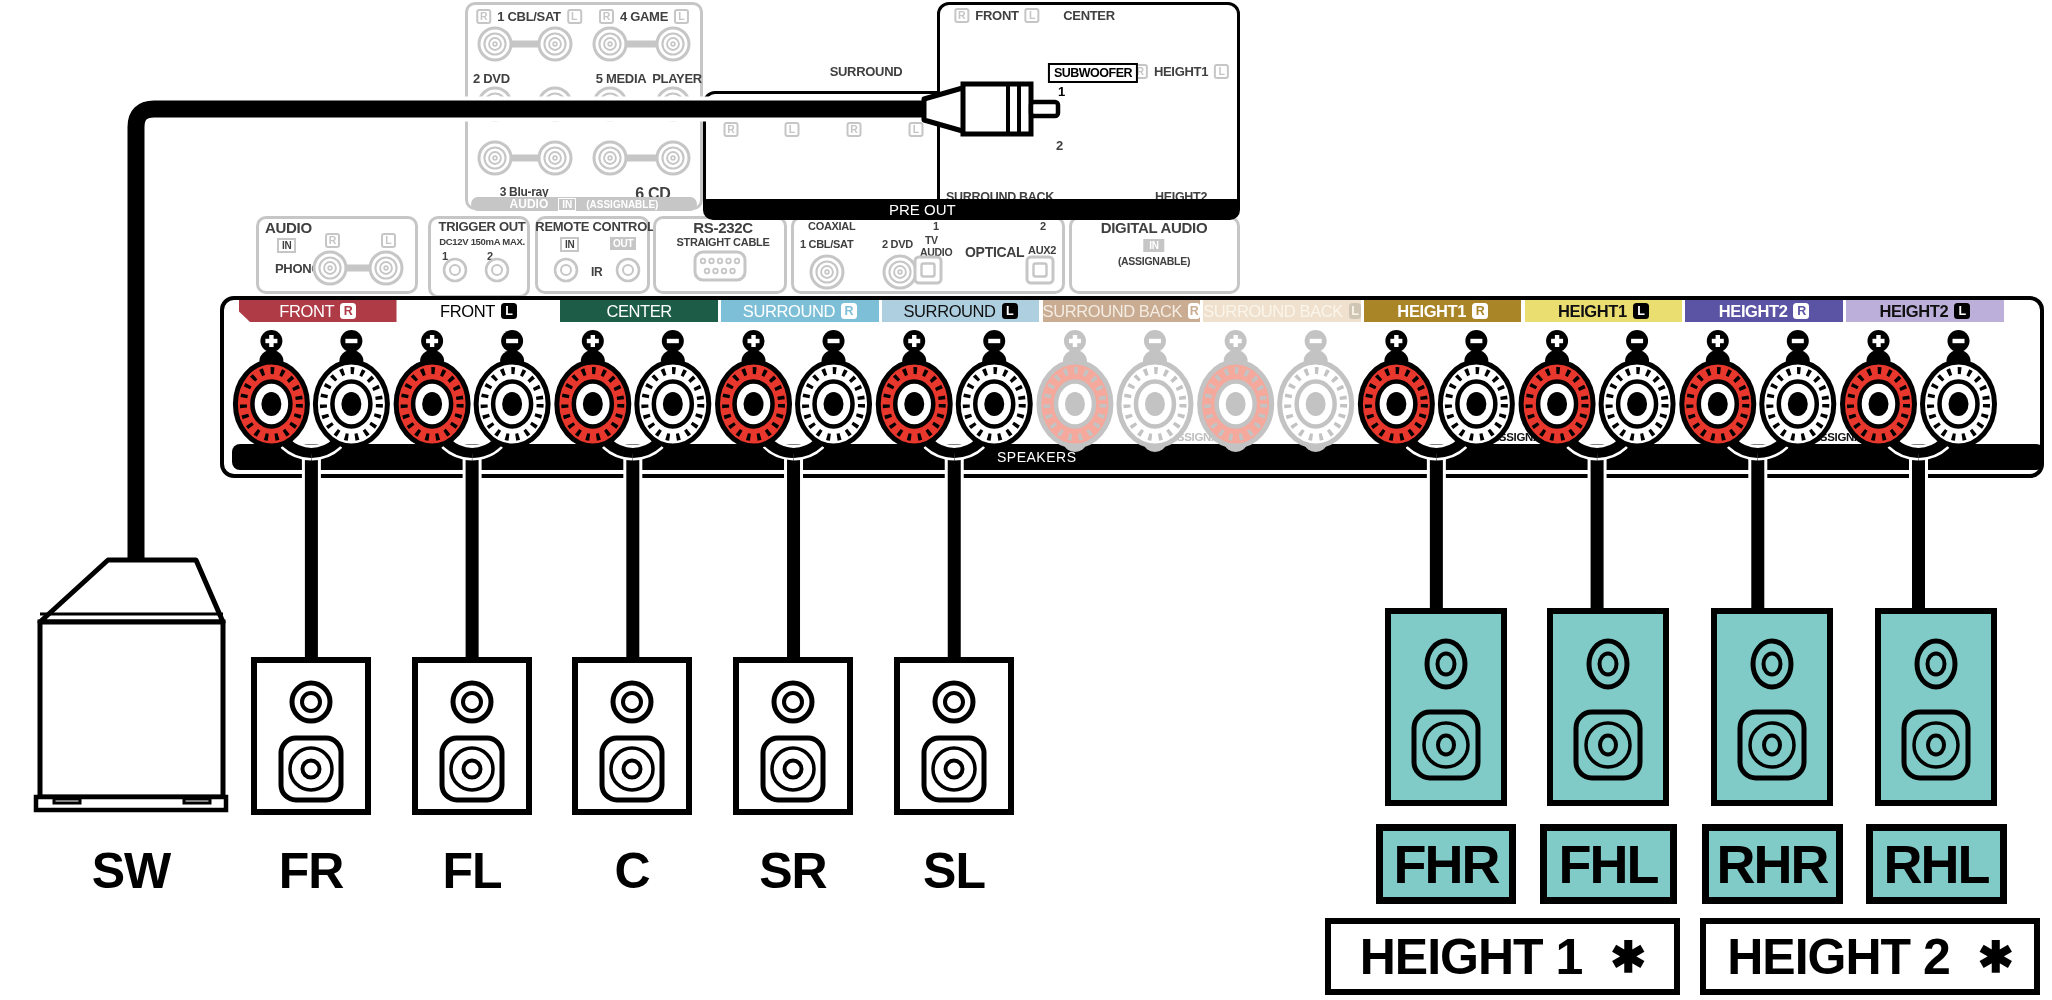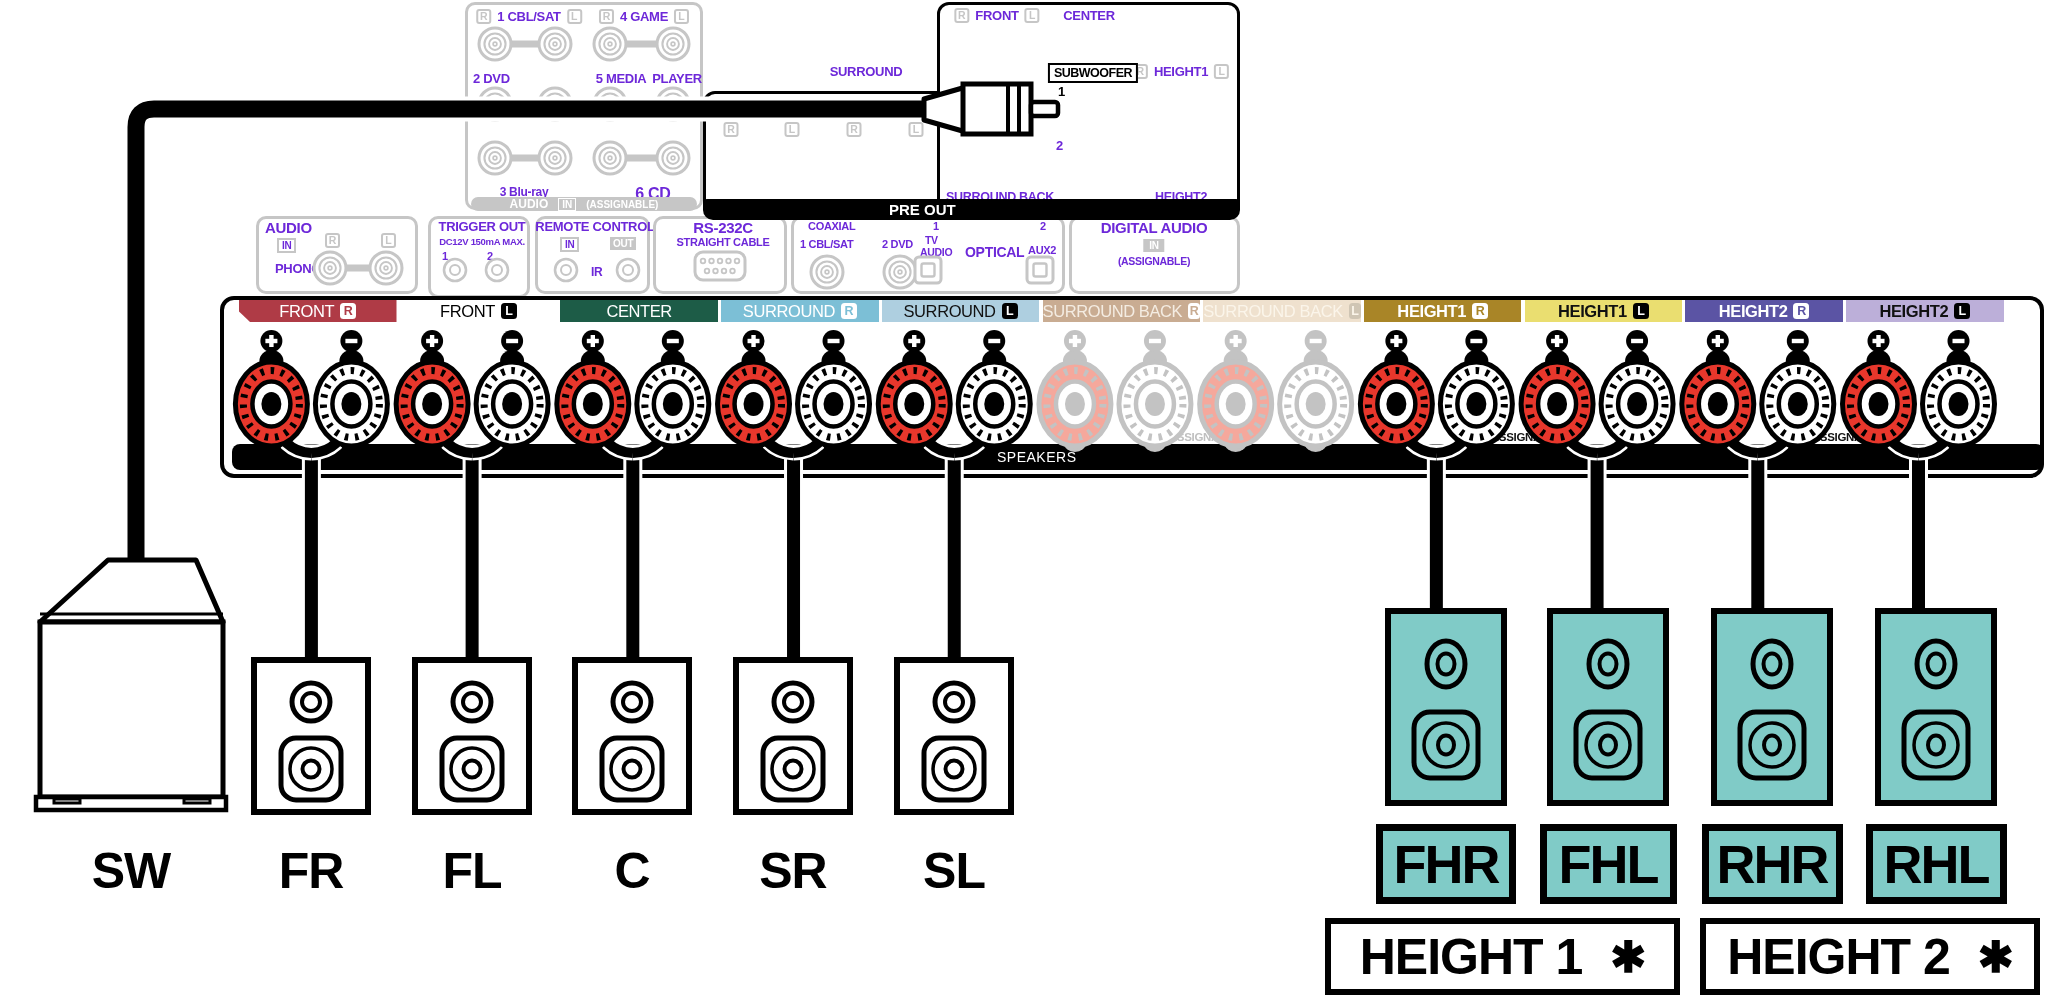--- a/index.html
+++ b/index.html
@@ -1,32 +1,32 @@
 <!DOCTYPE html>
 <html><head>
 <meta charset="utf-8">
 <style>
   html,body{margin:0;padding:0;background:#fff;}
   #stage{position:relative;width:2052px;height:1000px;background:#fff;overflow:hidden;
          font-family:"Liberation Sans",sans-serif;}
   .abs{position:absolute;}
   
   .gbox{position:absolute;border:3px solid #C6C6C6;border-radius:10px;background:#fff;box-sizing:border-box;}
-  .gtxt{color:#6d28d9;letter-spacing:-0.3px;white-space:nowrap;}
+  .gtxt{color:#404040;letter-spacing:-0.3px;white-space:nowrap;}
   .gb{font-weight:bold;}
   .badge{display:inline-flex;align-items:center;justify-content:center;box-sizing:border-box;
          width:15px;height:15px;border-radius:3px;font-weight:bold;font-size:10.5px;line-height:1;}
   .badge.gray{border:2px solid #C6C6C6;color:#C6C6C6;background:#fff;}
   .grayrow{display:flex;align-items:center;gap:6px;}
   .cen{transform:translateX(-50%);}
   
   .pbox{position:absolute;border:3.5px solid #000;border-radius:12px;background:#fff;box-sizing:border-box;}
   .preout-bar{position:absolute;left:703px;top:199px;width:537px;height:21px;background:#000;
               border-radius:4px 4px 10px 10px;z-index:12;}
-  .preout-bar span{position:absolute;left:186px;top:2px;color:#fff;font-weight:bold;font-size:15px;letter-spacing:0;}
+  .preout-bar span{position:absolute;left:186px;top:2px;color:#fff;font-weight:normal;font-size:15px;letter-spacing:0;}
   .subwoofer-tag{position:absolute;border:2.5px solid #000;background:#fff;color:#000;font-weight:bold;
                  font-size:12.5px;letter-spacing:-0.5px;padding:1px 4px;white-space:nowrap;z-index:11;}
   
   #panel{position:absolute;left:220px;top:296px;width:1824px;height:182px;border:4px solid #000;
          border-radius:14px;background:#fff;box-sizing:border-box;z-index:4;}
   .chip{position:absolute;top:300px;height:22px;display:flex;align-items:center;justify-content:center;
         gap:6px;font-size:16.5px;letter-spacing:-0.4px;white-space:nowrap;z-index:6;}
   .chip .cbadge{display:inline-flex;align-items:center;justify-content:center;width:16px;height:16px;
         border-radius:3.5px;font-weight:bold;font-size:12.5px;line-height:1;}
   .chip.notch{clip-path:polygon(0 0,100% 0,100% 100%,7% 100%,0 52%);}

